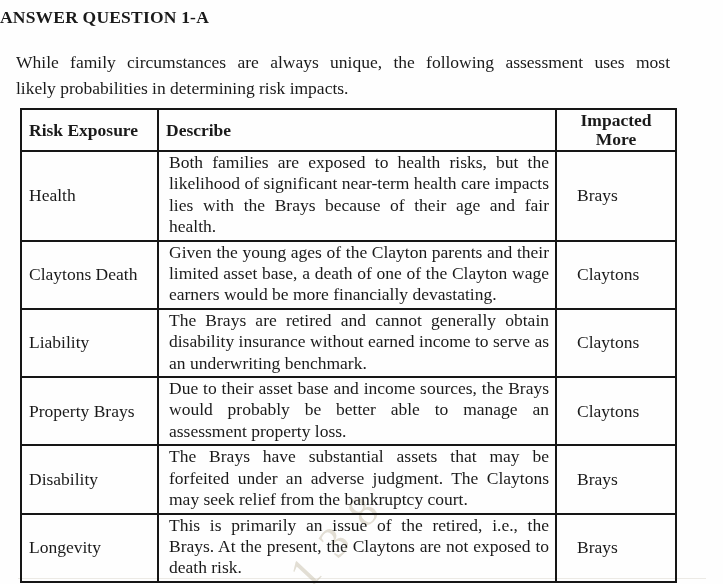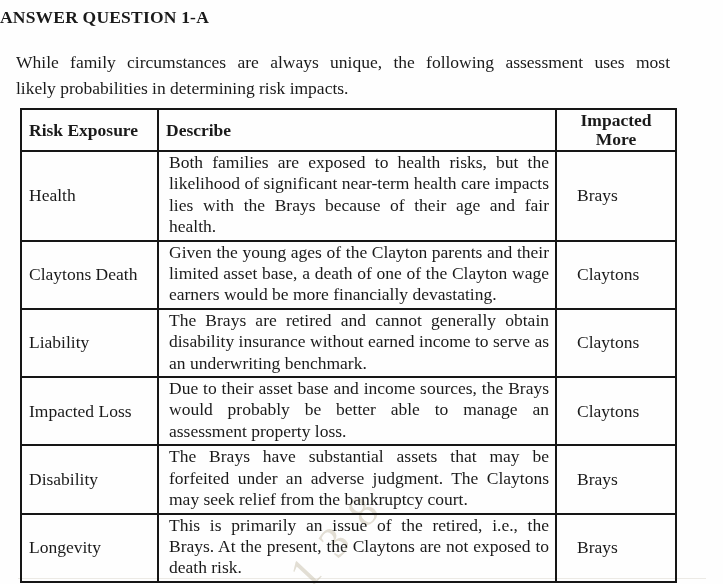--- a/index.html
+++ b/index.html
@@ -141,21 +141,21 @@
       <td class="cell-risk">Claytons Death</td>
       <td class="cell-desc">Given the young ages of the Clayton parents and their limited asset base, a death of one of the Clayton wage earners would be more financially devastating.</td>
       <td class="cell-imp">Claytons</td>
     </tr>
     <tr>
       <td class="cell-risk">Liability</td>
       <td class="cell-desc">The Brays are retired and cannot generally obtain disability insurance without earned income to serve as an underwriting benchmark.</td>
       <td class="cell-imp">Claytons</td>
     </tr>
     <tr>
-      <td class="cell-risk">Impacted Loss</td>
+      <td class="cell-risk">Property Brays</td>
       <td class="cell-desc">Due to their asset base and income sources, the Brays would probably be better able to manage an assessment property loss.</td>
       <td class="cell-imp">Claytons</td>
     </tr>
     <tr>
       <td class="cell-risk">Disability</td>
       <td class="cell-desc">The Brays have substantial assets that may be forfeited under an adverse judgment. The Claytons may seek relief from the bankruptcy court.</td>
       <td class="cell-imp">Brays</td>
     </tr>
     <tr>
       <td class="cell-risk">Longevity</td>

